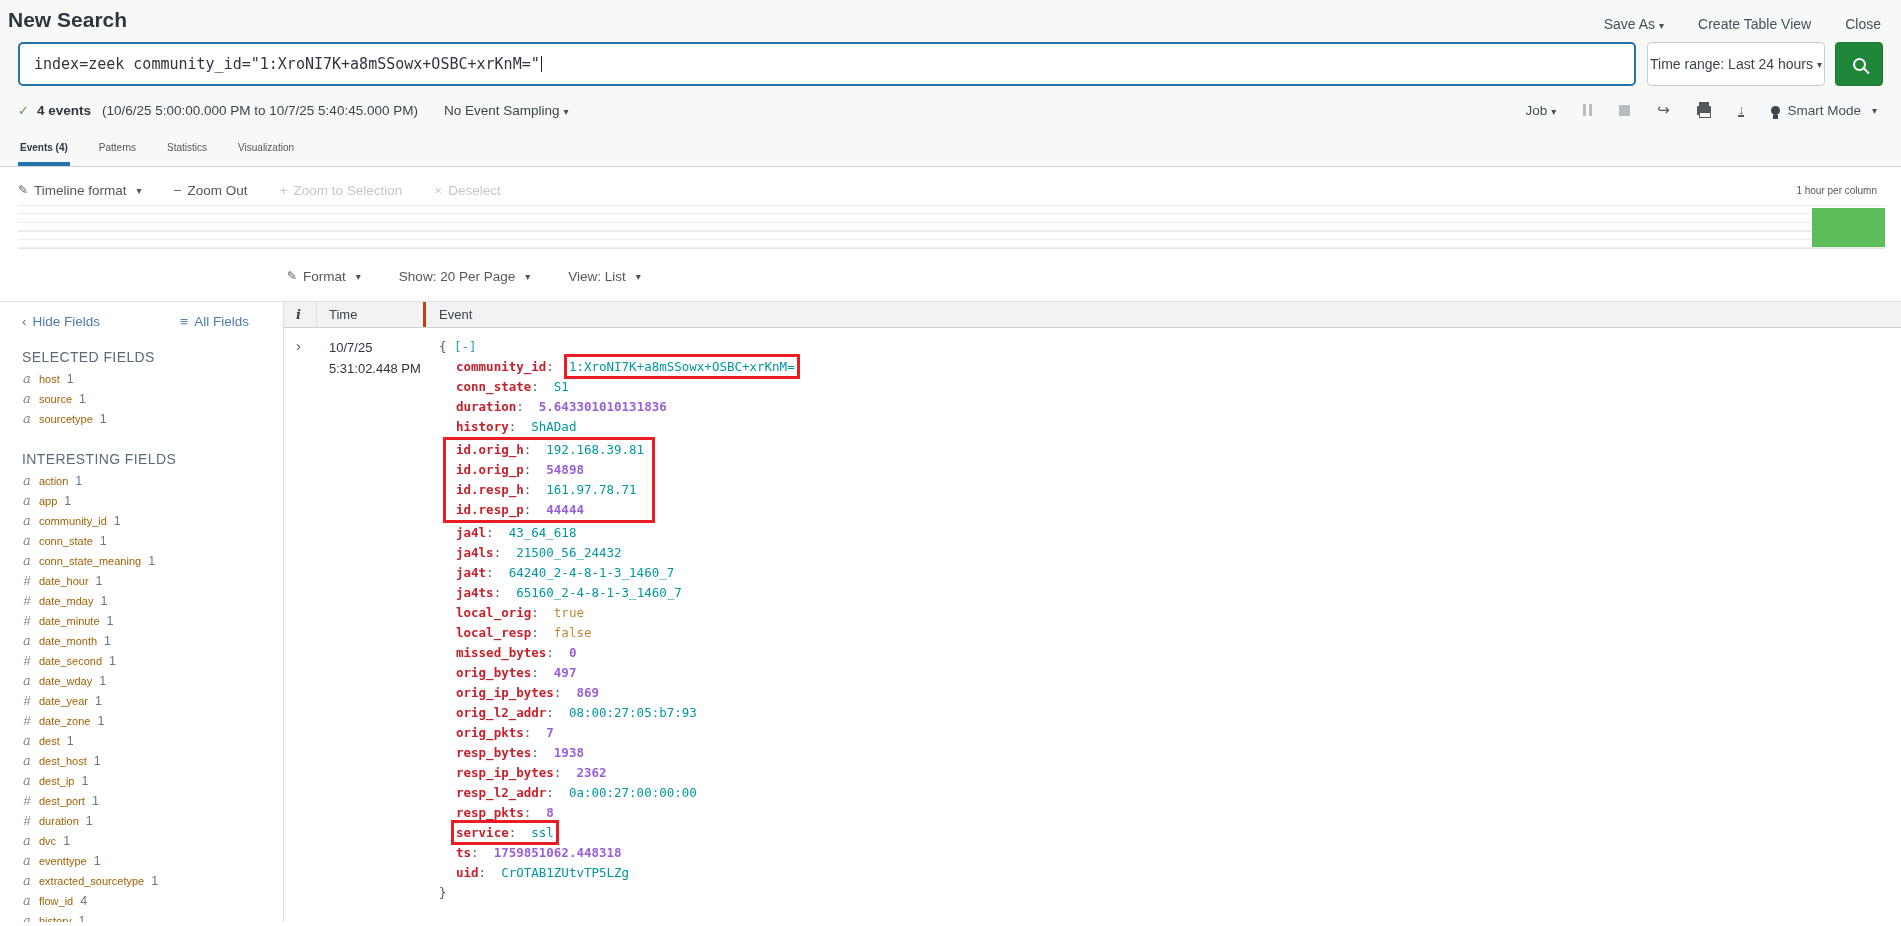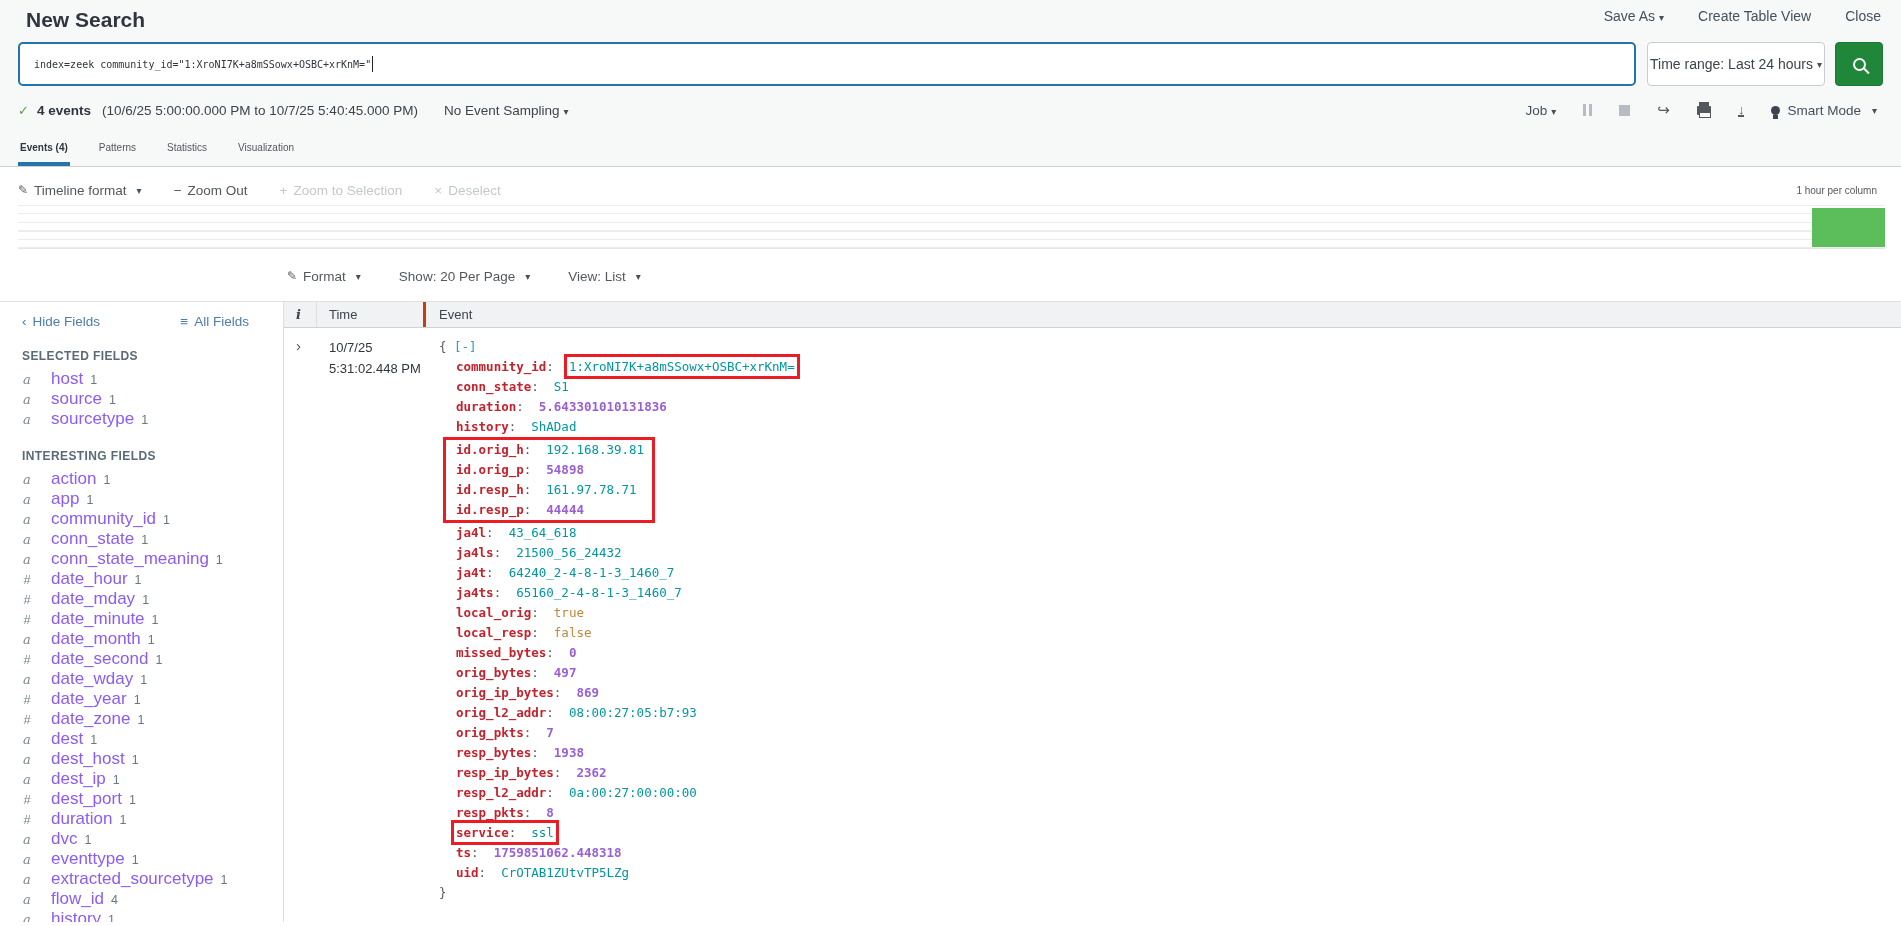--- a/index.html
+++ b/index.html
@@ -2,30 +2,30 @@
 <html><head>
 <meta charset="utf-8">
 <style>
   * { margin:0; padding:0; box-sizing:border-box; }
   html,body { width:1901px; height:926px; }
   body { position:relative; overflow:hidden; background:#fff;
          font-family:"Liberation Sans",sans-serif; color:#2f3640; font-size:13.5px; }
 
   
   .band { background:#f7f8f8; padding-top:6px; }
-  .topbar { display:flex; align-items:flex-start; padding:2px 20px 0 26px; }
+  .topbar { display:flex; align-items:flex-end; padding:2px 20px 0 8px; }
   .page-title { font-size:21px; font-weight:700; color:#2f3640; }
   .top-actions { margin-left:auto; display:flex; gap:34px; align-items:center; }
   .top-link { color:#43515c; font-size:14px; cursor:pointer; }
   .caret { font-size:10px; color:#43515c; margin-left:4px; }
 
   .search-row { display:flex; margin:10px 18px 0 18px; height:44px; align-items:stretch; }
   .search-input { flex:1; background:#fff; border:2px solid #2574a9; border-radius:5px;
                   display:flex; align-items:center; padding-left:14px;
-                  font-family:"DejaVu Sans Mono",monospace; font-size:10px; color:#2f3640; }
+                  font-family:"DejaVu Sans Mono",monospace; font-size:15px; color:#2f3640; }
   .cursor { display:inline-block; width:1px; height:16px; background:#222; margin-left:1px; vertical-align:middle; }
   .time-range { width:178px; margin-left:11px; background:#fff; border:1px solid #c9cdd0; border-radius:4px;
                 display:flex; align-items:center; justify-content:center; font-size:14px; color:#3c444d; cursor:pointer; }
   .search-btn { width:48px; margin-left:10px; background:#20873a; border:1px solid #1c7834; border-radius:4px;
                 display:flex; align-items:center; justify-content:center; cursor:pointer; }
   .mag { position:relative; width:13px; height:13px; border:2px solid #fff; border-radius:50%; display:inline-block; }
   .mag::after { content:""; position:absolute; width:7px; height:2px; background:#fff;
                 transform:rotate(45deg); right:-6px; bottom:-3px; }
 
   .status-row { display:flex; align-items:center; margin:12px 24px 0 18px; height:24px; }
@@ -63,25 +63,25 @@
 
   
   .results-toolbar { display:flex; gap:38px; align-items:center; margin:14px 0 12px 287px; height:26px; }
   .rt-item { color:#53585f; cursor:pointer; display:flex; align-items:center; gap:6px; }
 
   
   .main { display:flex; border-top:1px solid #e0e0e0; height:621px; overflow:hidden; }
   .sidebar { width:284px; flex:none; border-right:1px solid #dcdfe1; padding-top:12px; overflow:hidden; }
   .sb-header { display:flex; justify-content:space-between; padding:0 34px 0 22px; }
   .sb-link { color:#4e7cab; font-size:13.5px; cursor:pointer; display:flex; align-items:center; gap:6px; }
-  .sb-title { font-size:12px; font-weight:700; color:#5a6a78; letter-spacing:.4px; margin:20px 0 6px 22px; }
+  .sb-title { font-size:14px; font-weight:400; color:#5a6a78; letter-spacing:.4px; margin:20px 0 6px 22px; }
   .field-item { display:flex; align-items:baseline; gap:7px; height:20px; padding-left:22px; cursor:pointer; }
   .ftype { color:#7b8793; width:10px; text-align:center; font-size:13px; }
   .ftype.alpha { font-family:"DejaVu Serif",serif; font-style:italic; }
-  .fname { color:#8b5cf6; font-size:17px;margin-left:12px; }
+  .fname { color:#a16207; font-size:11px; }
   .fcount { color:#6b7783; font-size:12.5px; }
 
   .events { flex:1; overflow:hidden; background:#fff; }
   .tbl-header { display:flex; height:26px; background:#f1f2f3; border-bottom:1px solid #cfd2d5; align-items:center; font-size:13px; color:#3c444d; }
   .th-info { width:33px; padding-left:12px; border-right:1px solid #dcdfe1; height:100%; display:flex; align-items:center;
              font-family:"DejaVu Serif",serif; font-style:italic; font-weight:700; }
   .th-time { width:109px; padding-left:12px; border-right:3px solid #c2410c; height:100%; display:flex; align-items:center; }
   .th-event { padding-left:13px; }
 
   .event-row { display:flex; padding-top:9px; }

